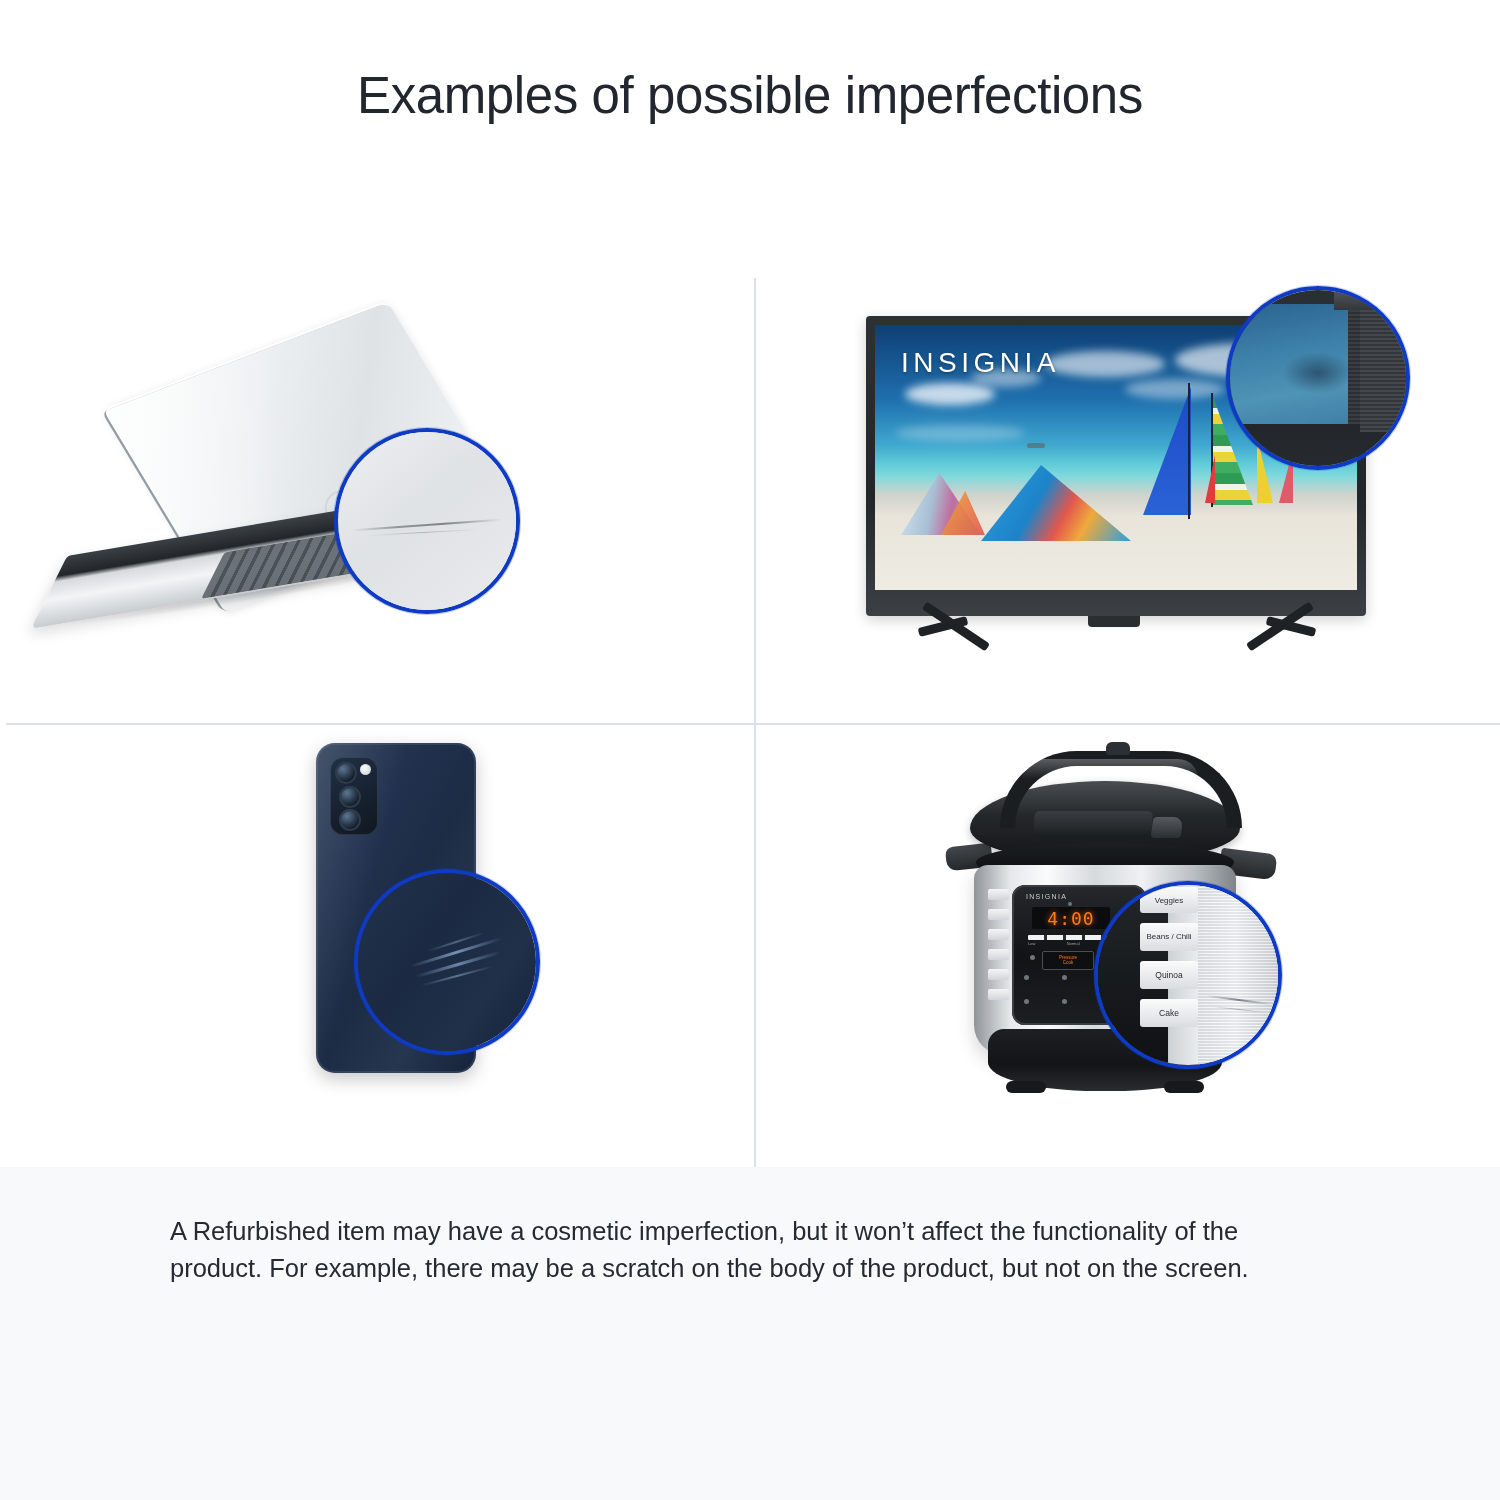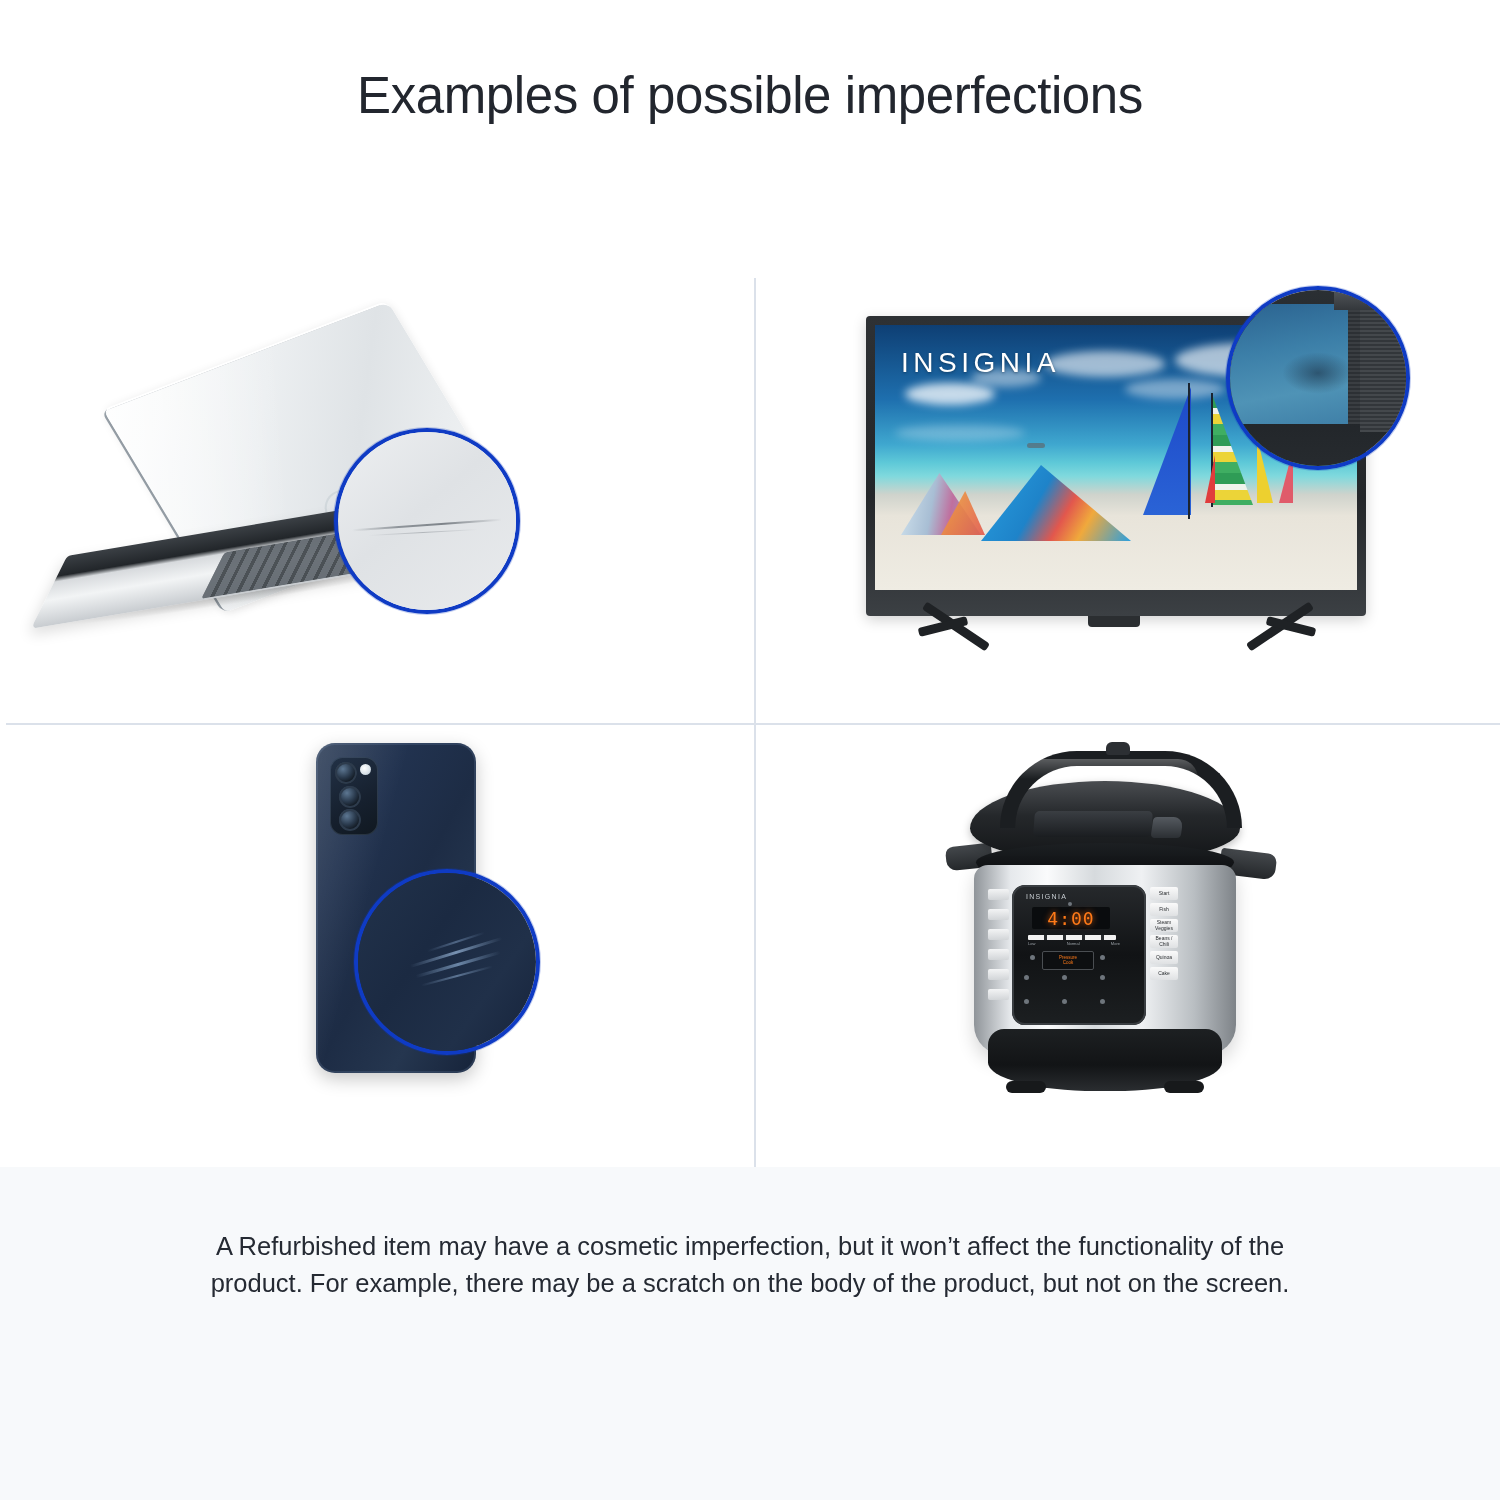--- a/index.html
+++ b/index.html
@@ -271,21 +271,21 @@
     box-shadow:0 0 0 1px rgba(15,59,196,.25);
   }
   .mag-fill{position:absolute;left:-4px;top:-4px;right:-4px;bottom:-4px;}
 
   
   .bottom{
     position:absolute;left:0;top:1167px;width:1500px;height:333px;
     background:#f7f9fb;
   }
   .bottom-inner{
-    width:1160px;margin:15px auto;padding-top:46px;text-align:center;
+    width:1160px;margin:0 auto;padding-top:46px;text-align:left;
   }
   .bottom p{
     margin:0;
     font-size:25.5px;
     line-height:1.46;
     color:#252a33;
     font-weight:400;
   }
   .bottom p + p{margin-top:28px;}
 </style>
@@ -482,20 +482,48 @@
 
         <div class="pc-btncol" style="left:214px;top:154px;">
           <div class="pc-btn">Start</div>
           <div class="pc-btn">Fish</div>
           <div class="pc-btn">Steam Veggies</div>
           <div class="pc-btn">Beans / Chili</div>
           <div class="pc-btn">Quinoa</div>
           <div class="pc-btn">Cake</div>
         </div>
 
+        <div class="magnifier" style="left:158px;top:148px;width:180px;height:180px;">
+          <div class="mag-fill" style="background:linear-gradient(90deg,#1b1e21 0%,#16191c 28%,#cdd2d6 40%,#eef1f3 58%,#dfe3e6 78%,#b4b9bd 100%);">
+
+            <div style="position:absolute;left:0;top:0;width:74px;height:188px;
+                        background:linear-gradient(180deg,#22262a,#0f1113);"></div>
+
+            <div style="position:absolute;left:46px;top:6px;width:58px;">
+              <div style="height:26px;margin-bottom:10px;background:linear-gradient(180deg,#fbfbfb,#dadde0);border-radius:3px;
+                          color:#2a2d30;font-size:8px;display:flex;align-items:center;justify-content:center;">Veggies</div>
+              <div style="height:28px;margin-bottom:10px;background:linear-gradient(180deg,#fbfbfb,#dadde0);border-radius:3px;
+                          color:#2a2d30;font-size:8px;display:flex;align-items:center;justify-content:center;text-align:center;line-height:1.15;">Beans / Chili</div>
+              <div style="height:28px;margin-bottom:10px;background:linear-gradient(180deg,#fbfbfb,#dadde0);border-radius:3px;
+                          color:#2a2d30;font-size:8.5px;display:flex;align-items:center;justify-content:center;">Quinoa</div>
+              <div style="height:28px;background:linear-gradient(180deg,#fbfbfb,#dadde0);border-radius:3px;
+                          color:#2a2d30;font-size:8.5px;display:flex;align-items:center;justify-content:center;">Cake</div>
+            </div>
+
+            <div style="position:absolute;left:104px;top:0;width:84px;height:188px;
+                        background:repeating-linear-gradient(180deg,rgba(255,255,255,.5) 0 1px,rgba(175,180,185,.22) 1px 3px),
+                                   linear-gradient(90deg,#dfe3e6,#f4f6f7 45%,#c9ced2);"></div>
+            <div style="position:absolute;left:112px;top:118px;width:66px;height:2px;
+                        background:linear-gradient(90deg,rgba(120,126,132,0),rgba(105,112,118,.85),rgba(120,126,132,0));
+                        transform:rotate(7deg);border-radius:2px;"></div>
+            <div style="position:absolute;left:118px;top:128px;width:54px;height:1px;
+                        background:linear-gradient(90deg,rgba(120,126,132,0),rgba(115,122,128,.6),rgba(120,126,132,0));
+                        transform:rotate(6deg);"></div>
+          </div>
+        </div>
       </div>
     </div>
 
   </div>
 
   <div class="bottom">
     <div class="bottom-inner">
       <p>A Refurbished item may have a cosmetic imperfection, but it won’t affect the functionality of the product. For example, there may be a scratch on the body of the product, but not on the screen.</p>
     </div>
   </div>

